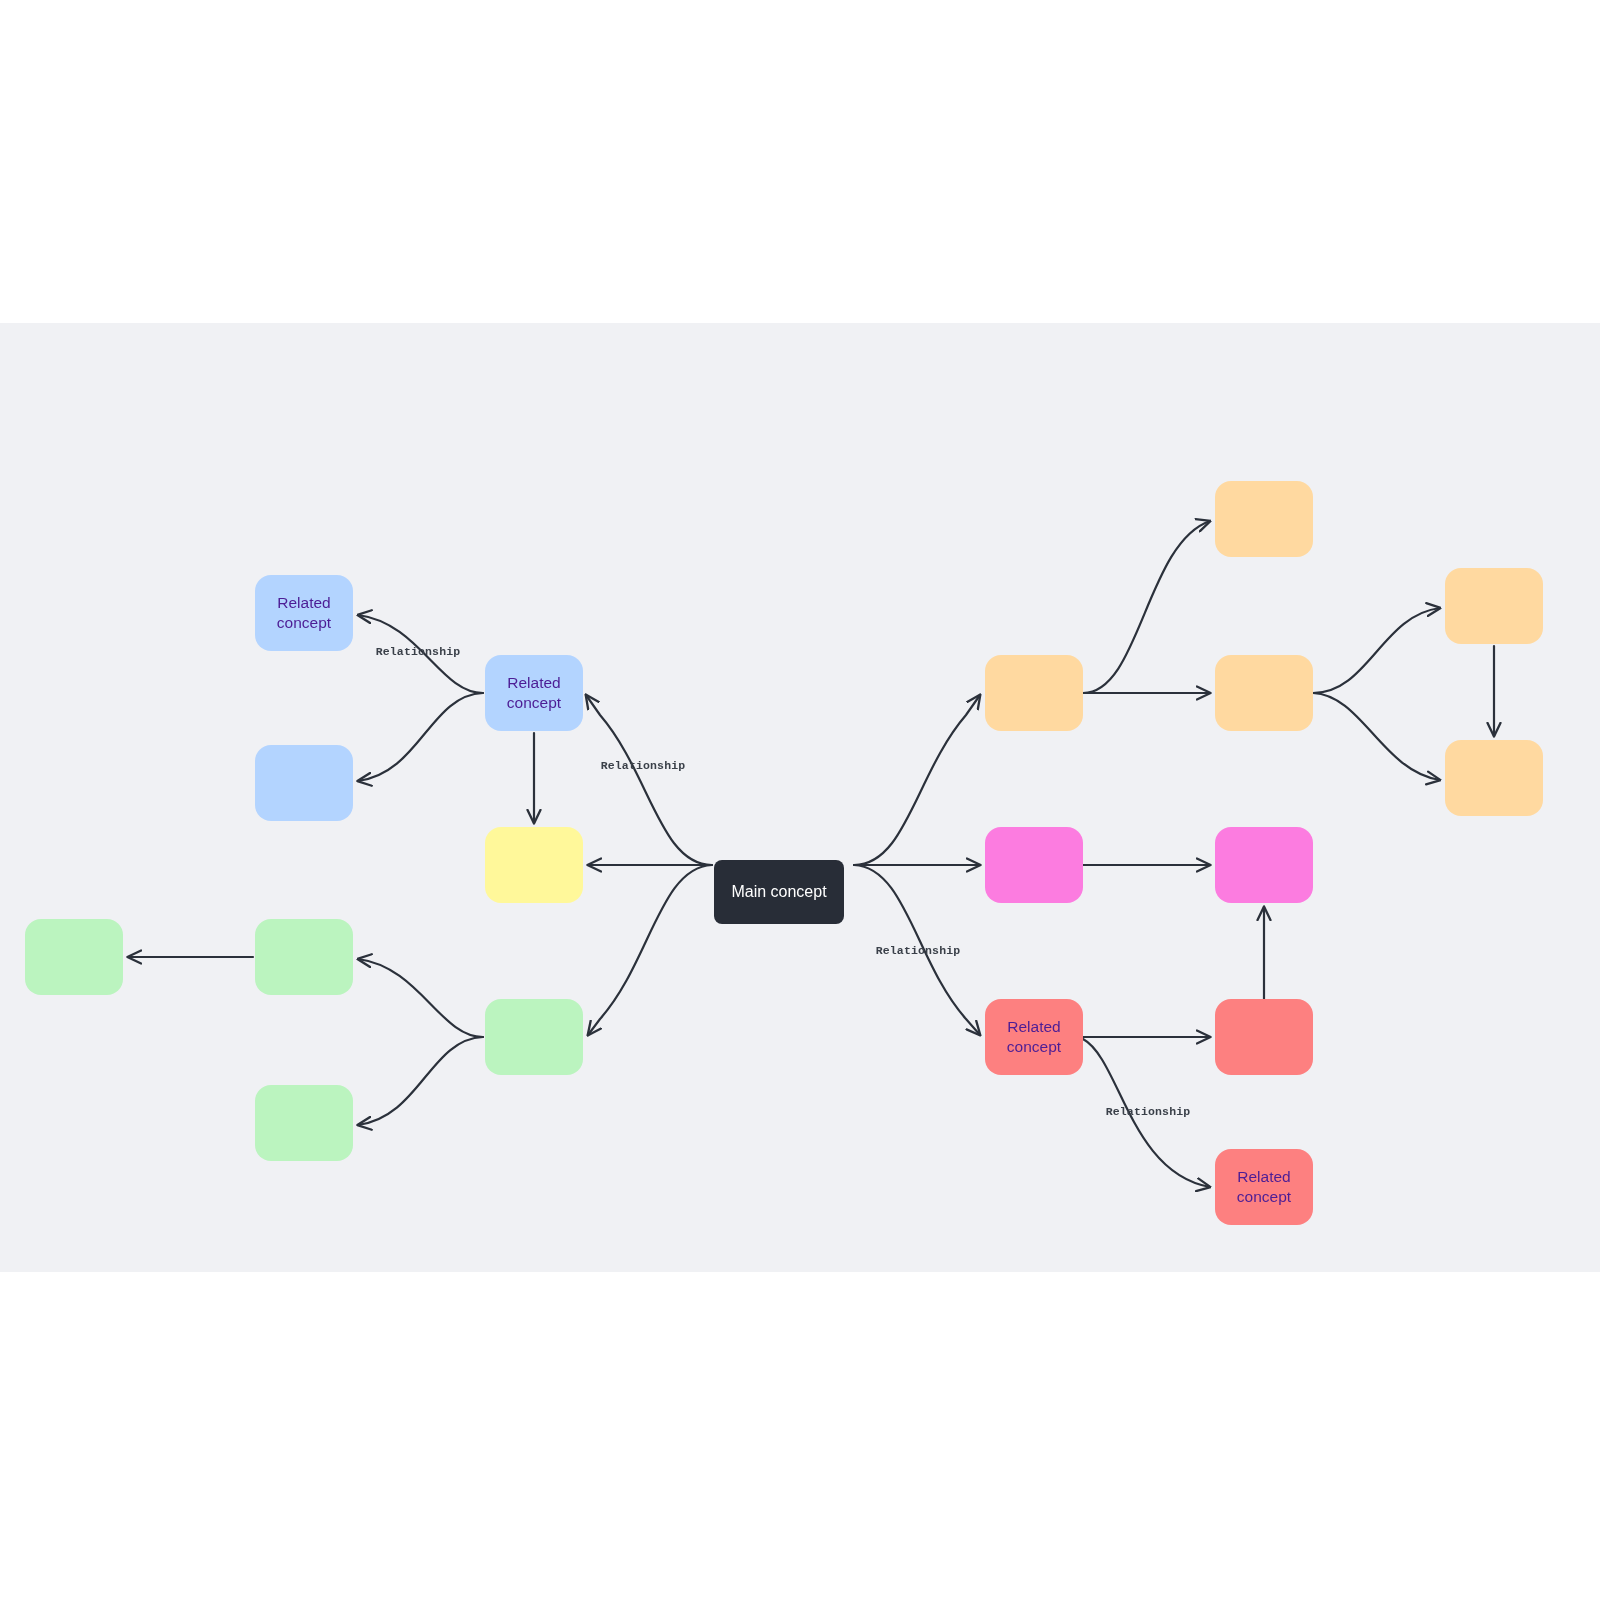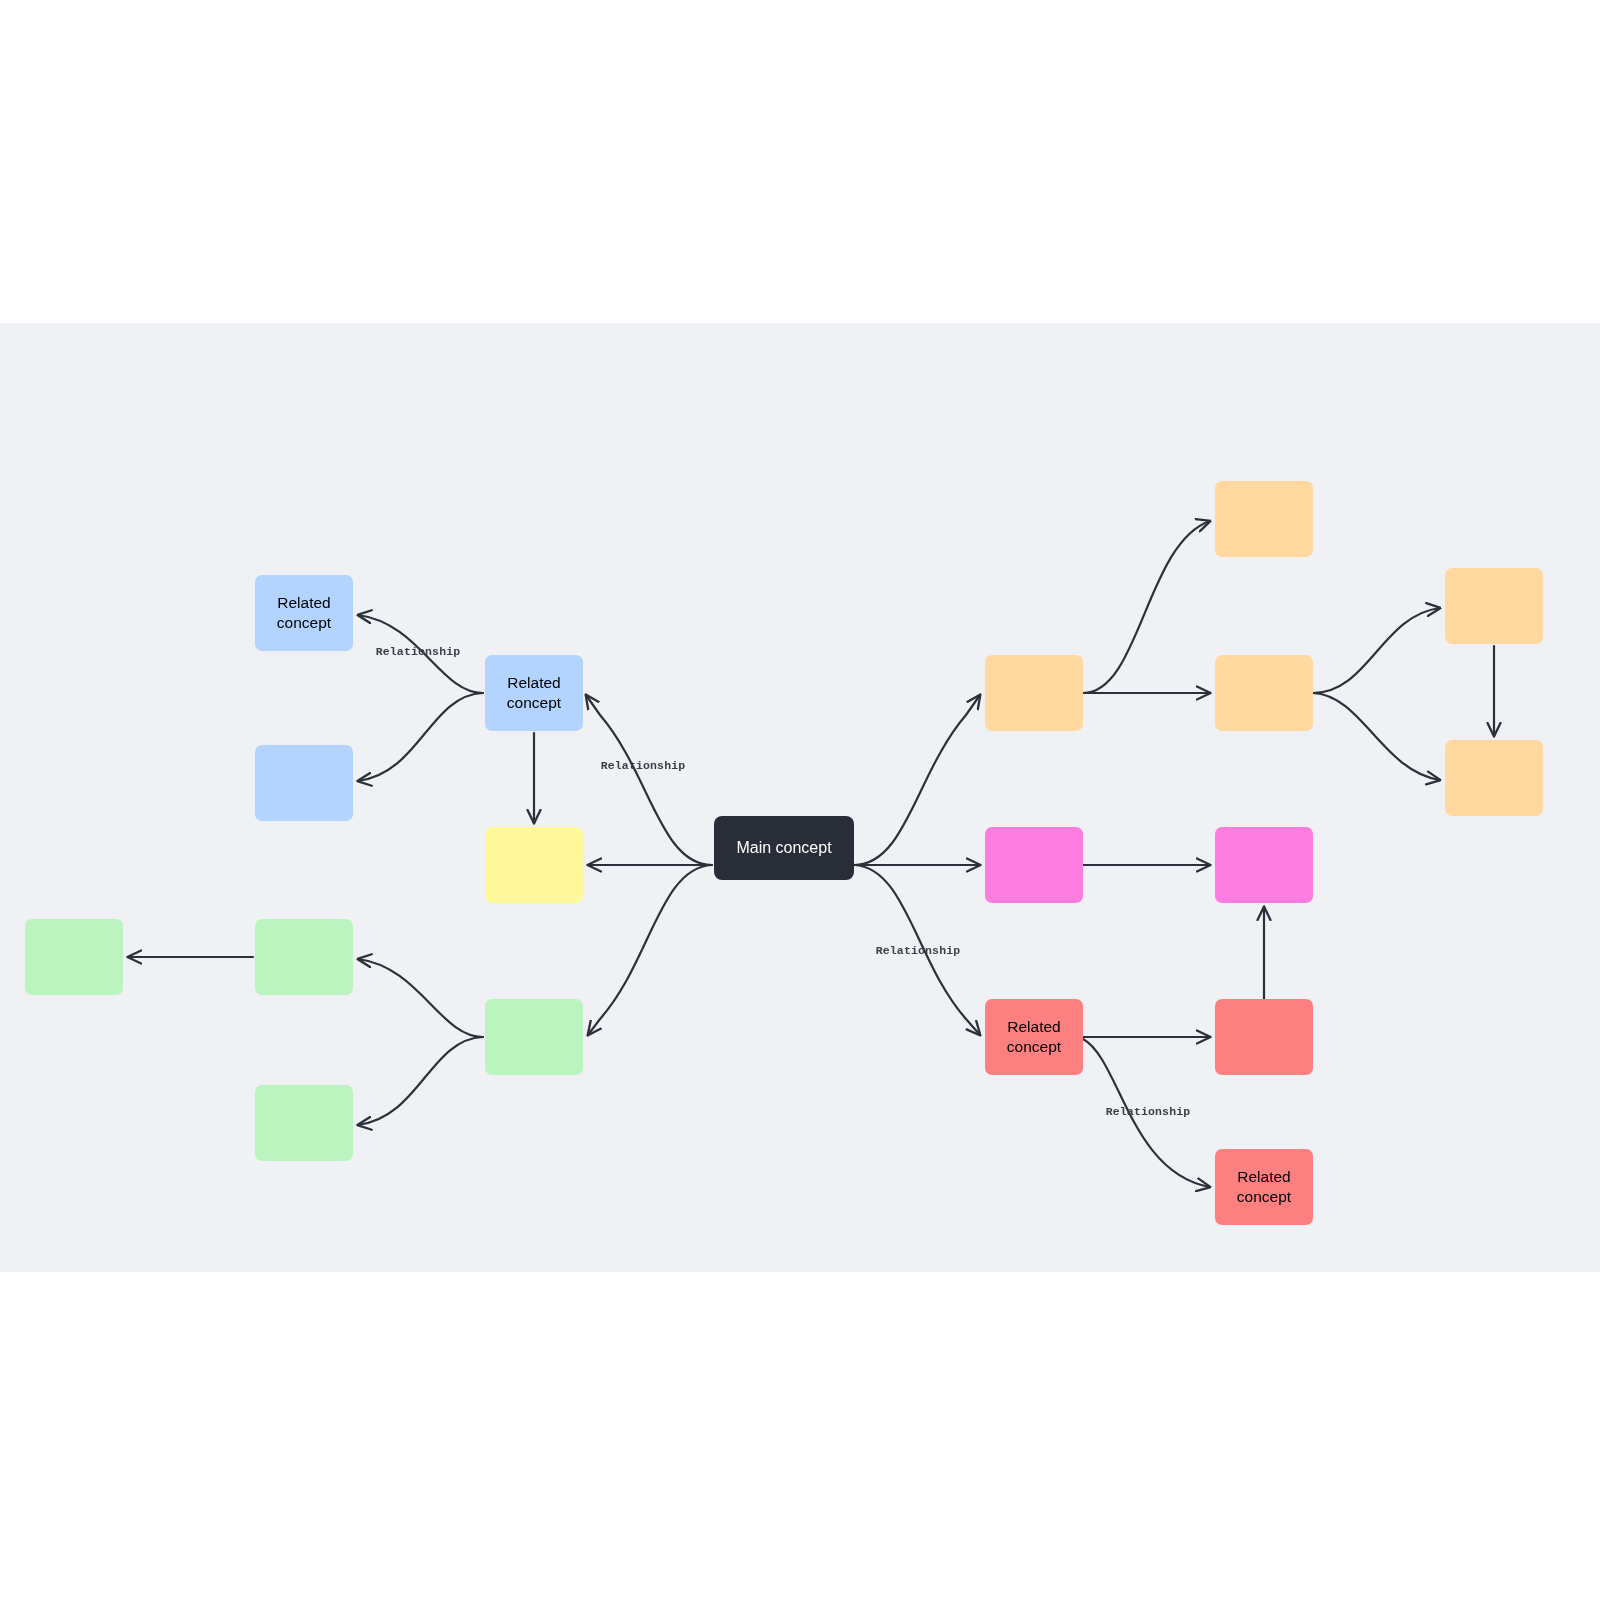--- a/index.html
+++ b/index.html
@@ -27,27 +27,27 @@
   }
   #edge-layer {
     position: absolute;
     left: 0;
     top: 0;
     width: 1600px;
     height: 949px;
   }
   .node {
     position: absolute;
-    border-radius: 7px;
+    border-radius: 16px;
     display: flex;
     align-items: center;
     justify-content: center;
     text-align: center;
     line-height: 1.32;
-    color: #000000;
+    color: #4c1d95;
     font-size: 15.5px;
     padding: 4px 6px;
     white-space: pre-line;
   }
   .node.root {
     background: #282d37;
     color: #ffffff;
     border-radius: 8px;
     font-size: 16px;
   }
@@ -115,21 +115,21 @@
         <path d="M 854 542 C 906 544 916 640 966 696 L 980 712" marker-end="url(#arrow)"></path>
 
         <path d="M 1083 714 L 1210 714" marker-end="url(#arrow)"></path>
 
         <path d="M 1264 676 L 1264 584" marker-end="url(#arrow)"></path>
 
         <path d="M 1083 716 C 1120 736 1130 850 1210 864" marker-end="url(#arrow)"></path>
       </g>
     </svg>
 
-    <div class="node root" style="left:714px; top:493px; width:140px; height:64px;">
+    <div class="node root" style="left:714px; top:537px; width:130px; height:64px;">
       <span>Main concept</span>
     </div>
 
     <div class="node" style="left:485px; top:332px; width:98px; height:76px; background:#b3d4ff;">
       <span>Related
 concept</span>
     </div>
     <div class="node" style="left:255px; top:252px; width:98px; height:76px; background:#b3d4ff;">
       <span>Related
 concept</span>

